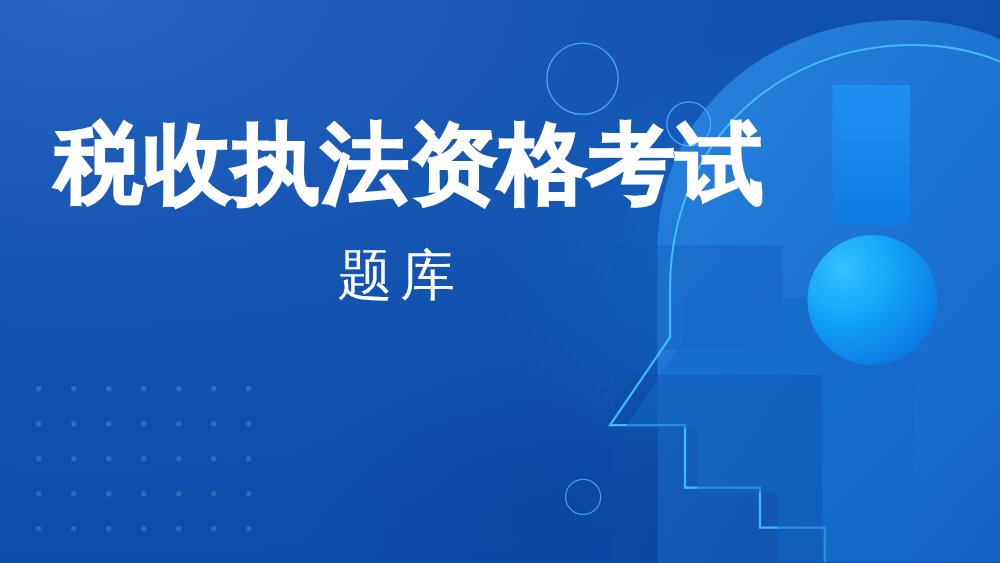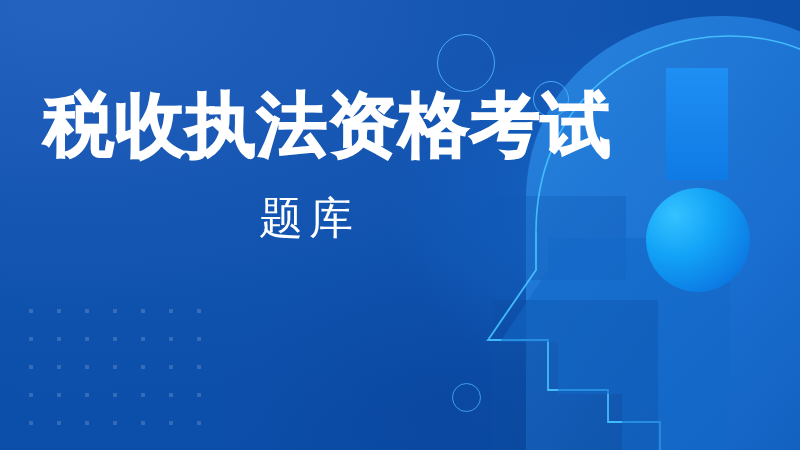--- a/index.html
+++ b/index.html
@@ -1,20 +1,20 @@
 <!DOCTYPE html>
 <html><head>
 <meta charset="utf-8">
 <style>
   html,body{margin:0;padding:0;background:#0b4fab;}
   #stage{
     position:relative;
     width:800px;height:450px;
     overflow:hidden;
-    font-family:Liberation Mono, monospace;
+    font-family:Liberation Sans, sans-serif;
     background:
       radial-gradient(120% 110% at 8% 0%, #2463bf 0%, #1a59b6 32%, #0f52ae 62%, #0a4da9 100%);
   }
 
   
   .wash{
     position:absolute;inset:0;
     background:
       radial-gradient(60% 70% at 86% 48%, rgba(30,124,226,.55) 0%, rgba(30,124,226,0) 62%),
       radial-gradient(42% 52% at 55% 92%, rgba(10,64,150,.45) 0%, rgba(10,64,150,0) 70%);
@@ -54,21 +54,21 @@
     color:#ffffff;
     font-size:70px;
     line-height:1;
     font-weight:900;
     letter-spacing:1px;
     white-space:nowrap;
     -webkit-text-stroke:1.6px #ffffff;
     text-shadow:0 0 1px rgba(255,255,255,.6);
   }
   .subtitle{
-    position:absolute;left:259px;top:199px;
+    position:absolute;left:270px;top:199px;
     color:#ffffff;
     font-size:44px;
     line-height:1;
     font-weight:400;
     letter-spacing:6px;
     white-space:nowrap;
     text-align:right;
   }
 </style>
 </head>

